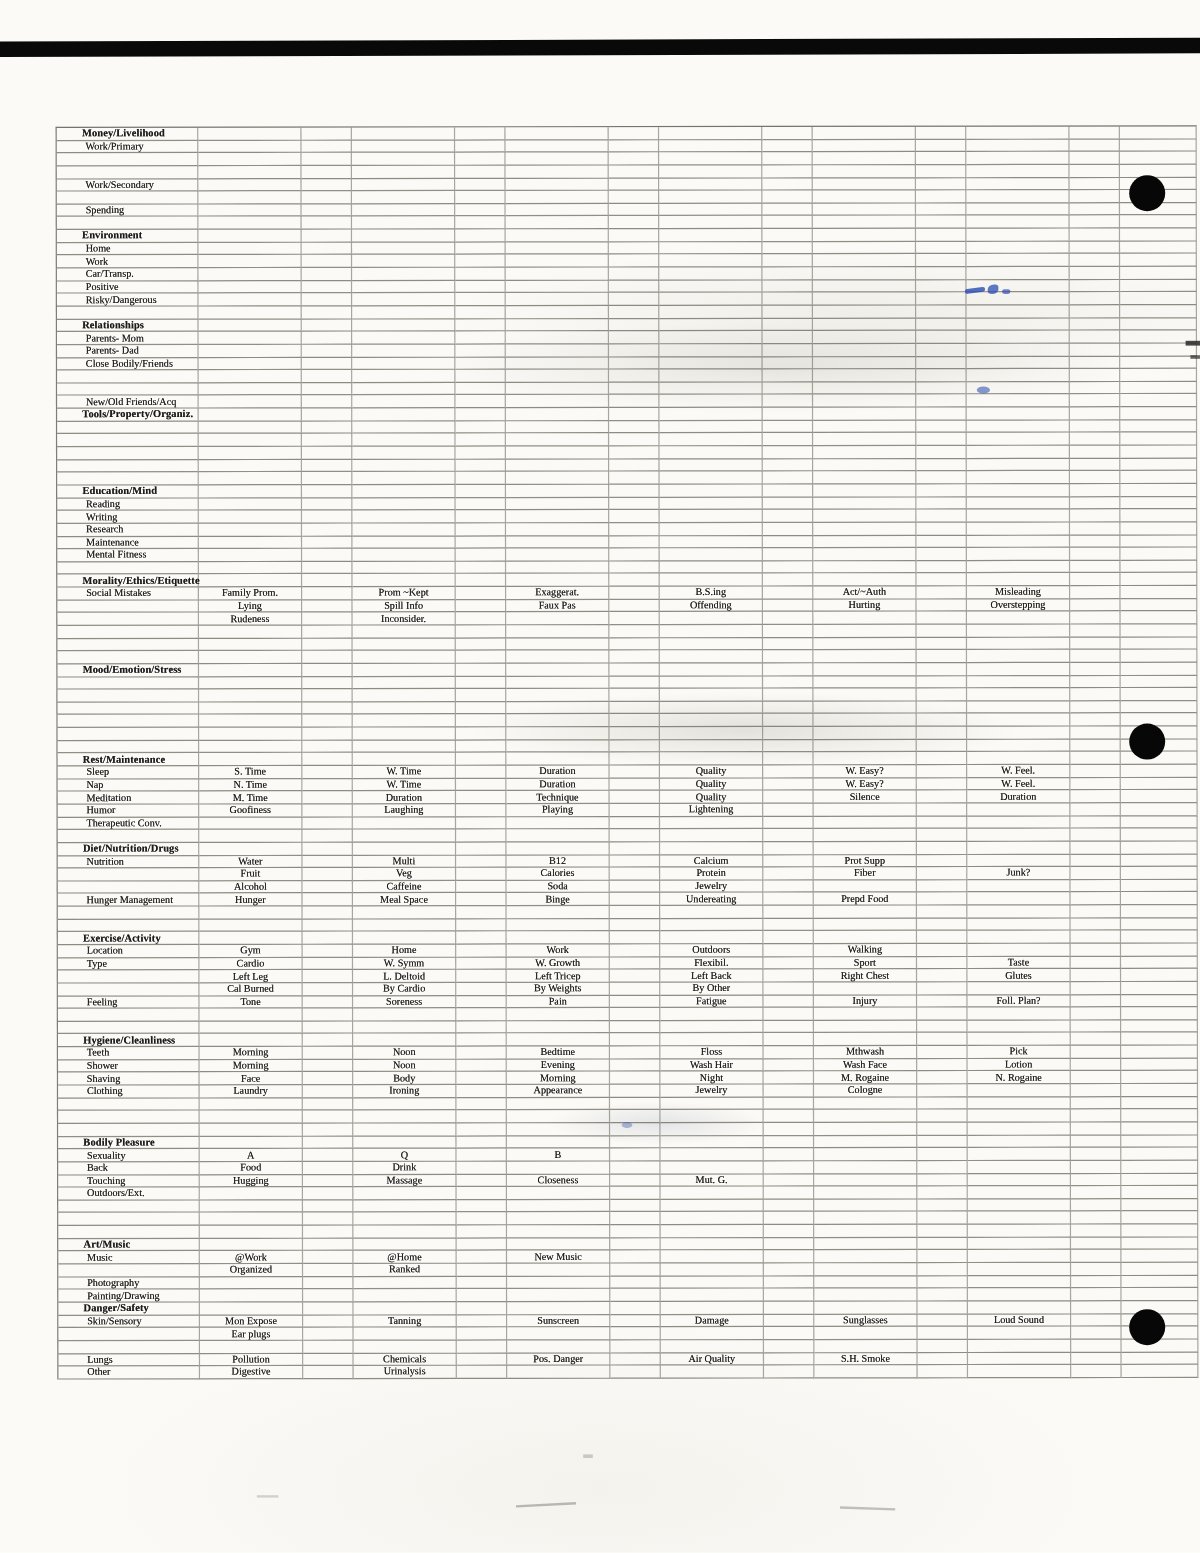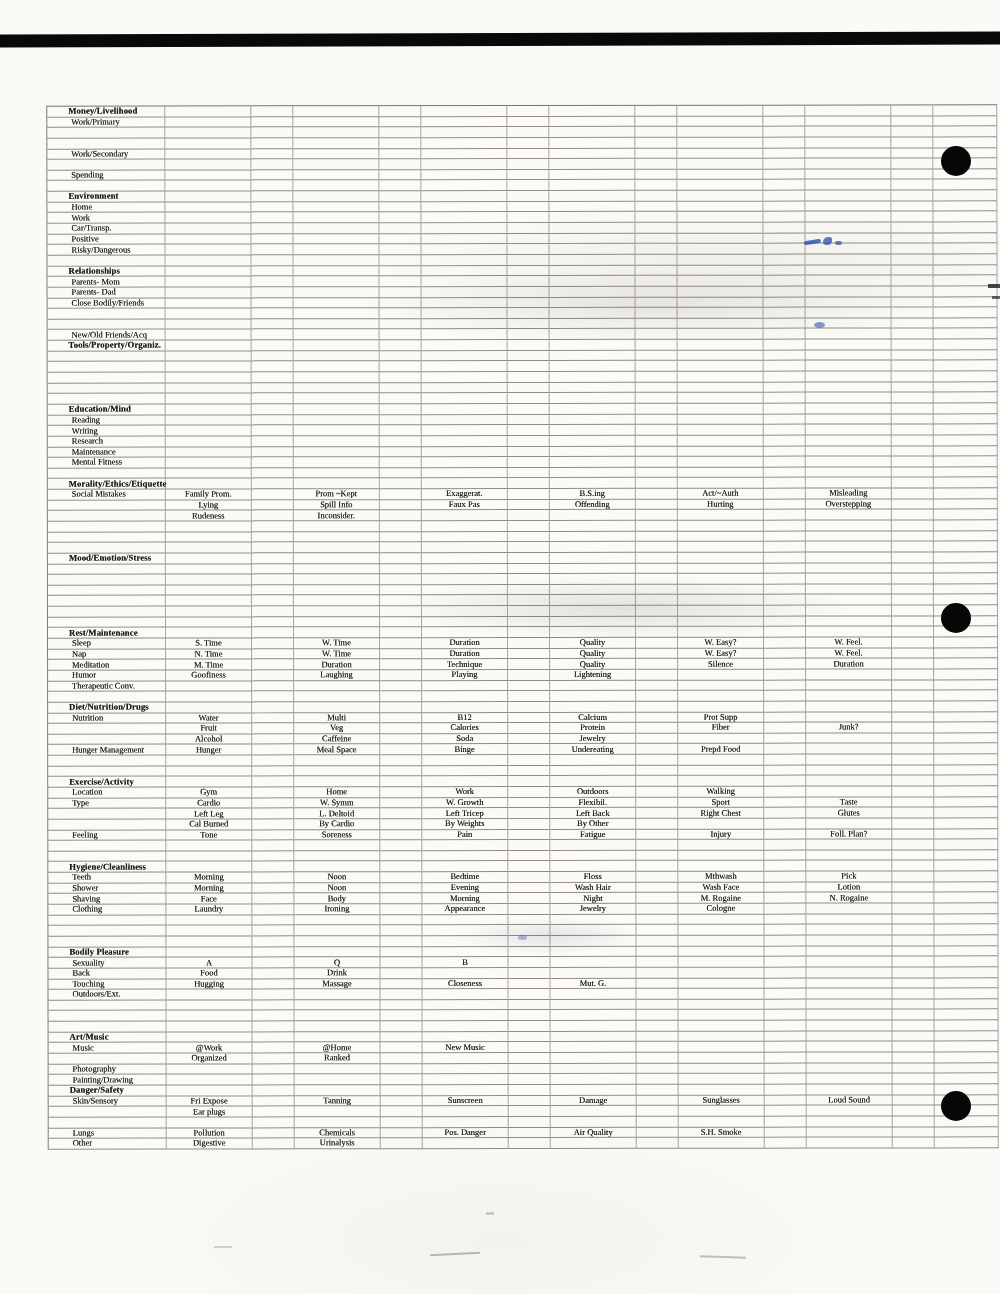--- a/index.html
+++ b/index.html
@@ -1562,21 +1562,21 @@
           <td class="val"></td>
           <td class="sp"></td>
           <td class="val"></td>
           <td class="sp"></td>
           <td class="val"></td>
           <td class="sp"></td>
           <td class="endc"></td>
         </tr>
         <tr>
           <td class="lab">Skin/Sensory</td>
-          <td class="val">Fri Expose</td>
+          <td class="val">Mon Expose</td>
           <td class="sp"></td>
           <td class="val">Tanning</td>
           <td class="sp"></td>
           <td class="val">Sunscreen</td>
           <td class="sp"></td>
           <td class="val">Damage</td>
           <td class="sp"></td>
           <td class="val">Sunglasses</td>
           <td class="sp"></td>
           <td class="val">Loud Sound</td>

